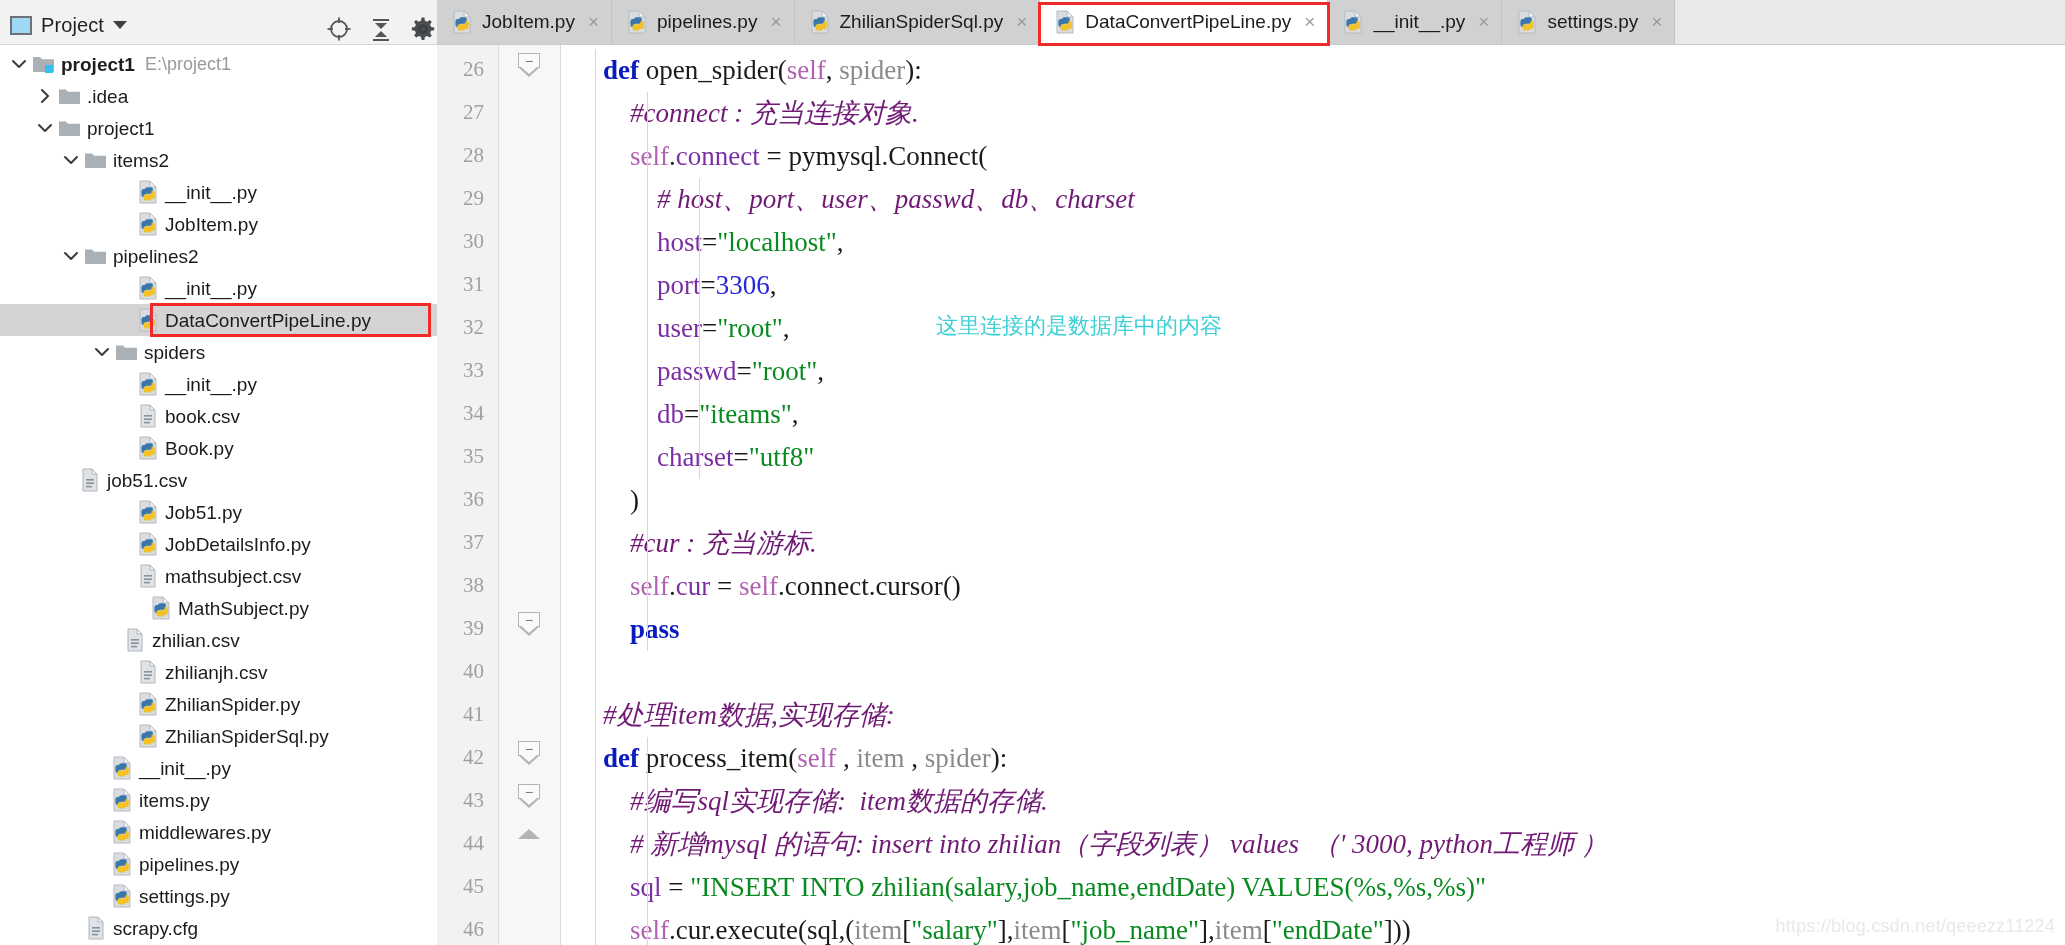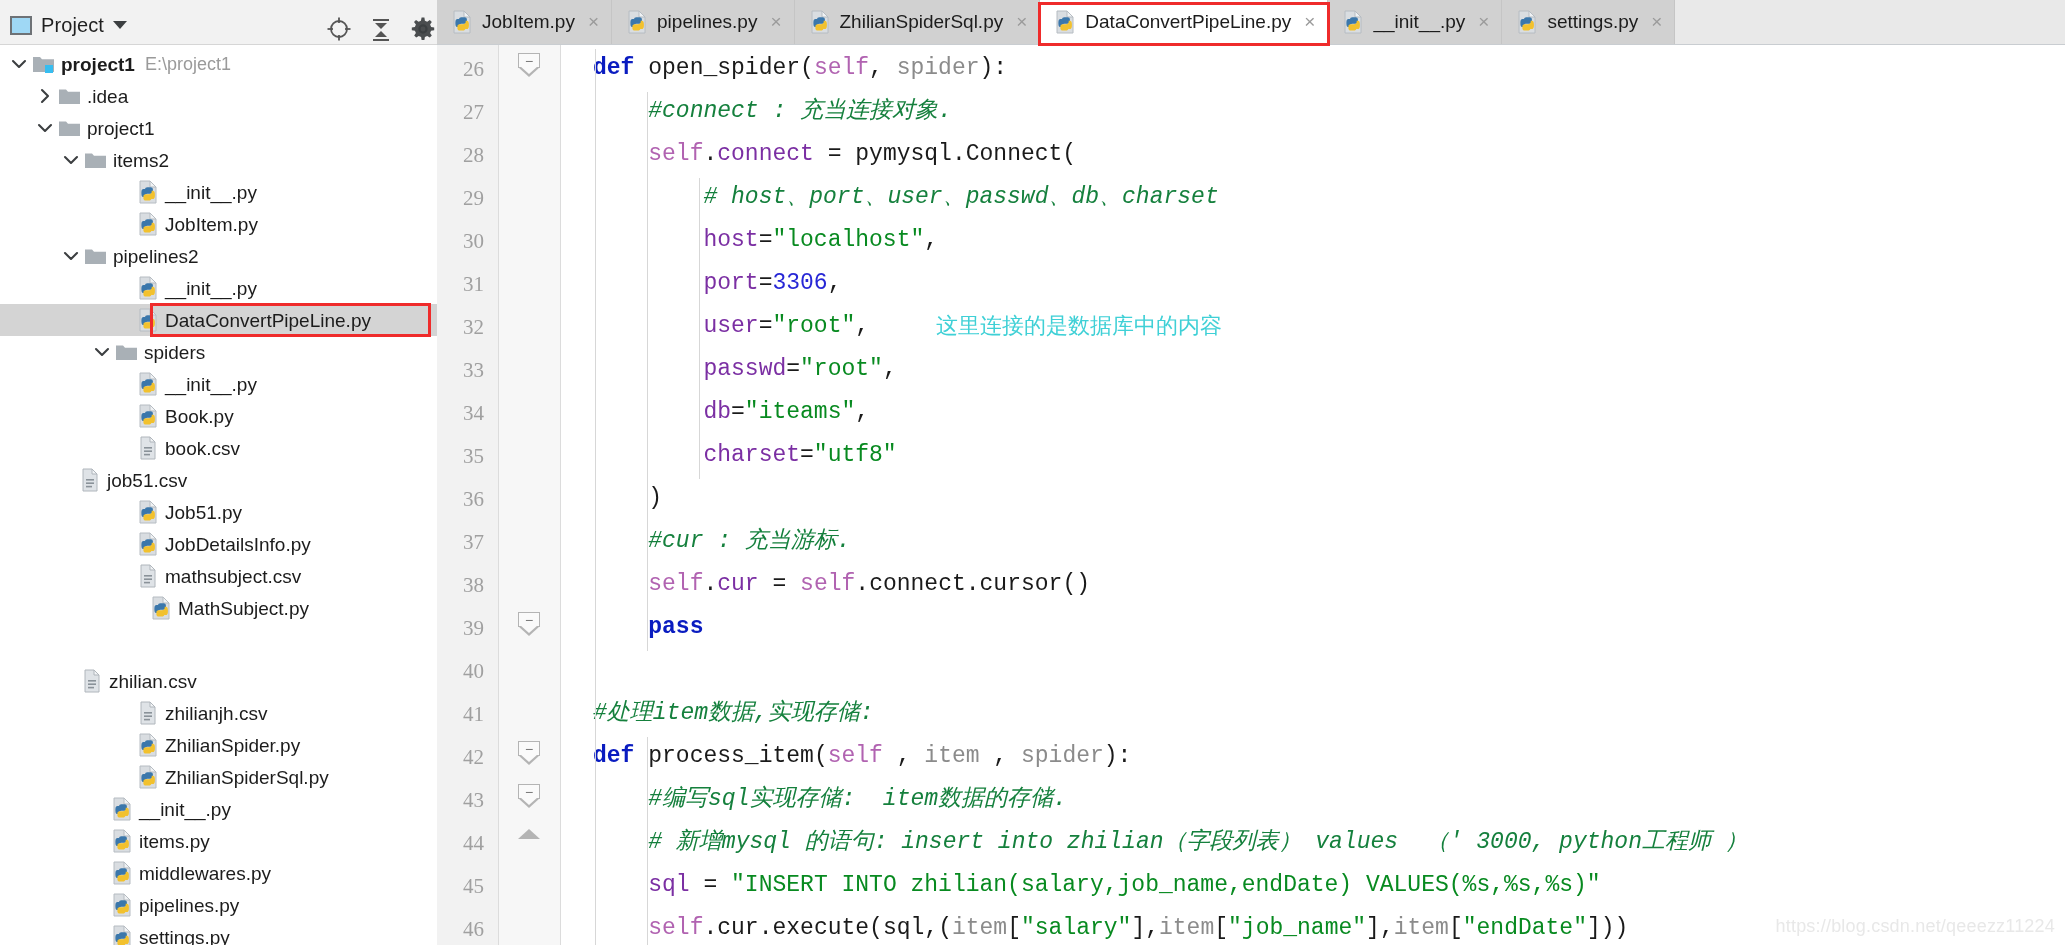--- a/index.html
+++ b/index.html
@@ -94,34 +94,34 @@
   }
   #code {
     position: absolute; left: 124px; top: 0; right: 0; bottom: 0;
     overflow: hidden;
   }
   .ln {
     position: absolute; right: 14px; font-size: 21px; color: #a0a0a0;
     font-family: "Liberation Serif", serif; line-height: 1;
   }
   .cl {
-    position: absolute; left: 32px; white-space: pre;
-    font-family: Liberation Mono, monospace;
-    font-size: 23px; line-height: 1; color: #1a1a1a;
+    position: absolute; left: 42px; white-space: pre;
+    font-family: Liberation Serif, serif;
+    font-size: 27px; line-height: 1; color: #1a1a1a;
   }
   
   .kw   { color: #0a1cc0; font-weight: bold; }
   .fn   { color: #1a1a1a; }
   .slf  { color: #b163b1; }
   .prm  { color: #8b8b8b; }
   .str  { color: #088a20; }
   .num  { color: #2727d6; }
   .arg  { color: #7b2fa3; }
   .id   { color: #1a1a1a; }
-  .cmt  { color: #15803d; font-style: italic; }
+  .cmt  { color: #701a75; font-style: italic; }
   .anno { color: #3fd0d6; }
 
   
   .fold {
     position: absolute; left: 18px; width: 24px;
     display: flex; flex-direction: column; align-items: center;
   }
   .fold-top {
     width: 22px; height: 15px; border: 1px solid #b4b4b4; background: #fafafa;
     display:flex; align-items:center; justify-content:center;
@@ -335,41 +335,41 @@
     <path d="M8 9.5c0-1.3 1-2.2 2.4-2.2h3.2c1.3 0 2.3.9 2.3 2.1v2.2c0 1.2-1 2.1-2.3 2.1h-3.3c-1.5 0-2.7 1.1-2.7 2.5v.9H6.4c-1 0-1.7-.9-1.9-2.2-.2-1.5-.2-2.5 0-3.9.2-1.2.9-2.1 1.9-2.1H8z" fill="#3b77ab"></path>
     <path d="M14.3 18.4c0 1.3-1 2.2-2.4 2.2H8.7c-1.3 0-2.3-.9-2.3-2.1v-2.2c0-1.2 1-2.1 2.3-2.1H12c1.5 0 2.7-1.1 2.7-2.5v-.9h1.2c1 0 1.7.9 1.9 2.2.2 1.5.2 2.5 0 3.9-.2 1.2-.9 2.1-1.9 2.1h-1.6z" fill="#f2c12e"></path>
   </svg>
           </span>
           <span class="lbl">__init__.py</span>
         </div>
         <div class="row" style="padding-left: 110px;">
           <span class="twisty"></span>
           <span class="ico">
             <svg width="22" height="24" viewBox="0 0 22 24">
-    <path d="M3 1h10l6 6v16H3z" fill="#d9dde1" stroke="#b6bcc2" stroke-width="1"></path>
-    <path d="M13 1l6 6h-6z" fill="#f0f2f4" stroke="#b6bcc2" stroke-width="1"></path>
-    <path d="M8 9.5c0-1.3 1-2.2 2.4-2.2h3.2c1.3 0 2.3.9 2.3 2.1v2.2c0 1.2-1 2.1-2.3 2.1h-3.3c-1.5 0-2.7 1.1-2.7 2.5v.9H6.4c-1 0-1.7-.9-1.9-2.2-.2-1.5-.2-2.5 0-3.9.2-1.2.9-2.1 1.9-2.1H8z" fill="#3b77ab"></path>
-    <path d="M14.3 18.4c0 1.3-1 2.2-2.4 2.2H8.7c-1.3 0-2.3-.9-2.3-2.1v-2.2c0-1.2 1-2.1 2.3-2.1H12c1.5 0 2.7-1.1 2.7-2.5v-.9h1.2c1 0 1.7.9 1.9 2.2.2 1.5.2 2.5 0 3.9-.2 1.2-.9 2.1-1.9 2.1h-1.6z" fill="#f2c12e"></path>
-  </svg>
-          </span>
-          <span class="lbl">Book.py</span>
-        </div>
-        <div class="row" style="padding-left: 110px;">
-          <span class="twisty"></span>
-          <span class="ico">
-            <svg width="22" height="24" viewBox="0 0 22 24">
     <path d="M4 1h9l5 5v17H4z" fill="#dfe3e7" stroke="#b0b6bc" stroke-width="1"></path>
     <path d="M13 1l5 5h-5z" fill="#f2f4f6" stroke="#b0b6bc" stroke-width="1"></path>
     <rect x="7" y="11" width="8" height="1.6" fill="#8a9299"></rect>
     <rect x="7" y="14.4" width="8" height="1.6" fill="#8a9299"></rect>
     <rect x="7" y="17.8" width="6" height="1.6" fill="#8a9299"></rect>
   </svg>
           </span>
           <span class="lbl">book.csv</span>
         </div>
+        <div class="row" style="padding-left: 110px;">
+          <span class="twisty"></span>
+          <span class="ico">
+            <svg width="22" height="24" viewBox="0 0 22 24">
+    <path d="M3 1h10l6 6v16H3z" fill="#d9dde1" stroke="#b6bcc2" stroke-width="1"></path>
+    <path d="M13 1l6 6h-6z" fill="#f0f2f4" stroke="#b6bcc2" stroke-width="1"></path>
+    <path d="M8 9.5c0-1.3 1-2.2 2.4-2.2h3.2c1.3 0 2.3.9 2.3 2.1v2.2c0 1.2-1 2.1-2.3 2.1h-3.3c-1.5 0-2.7 1.1-2.7 2.5v.9H6.4c-1 0-1.7-.9-1.9-2.2-.2-1.5-.2-2.5 0-3.9.2-1.2.9-2.1 1.9-2.1H8z" fill="#3b77ab"></path>
+    <path d="M14.3 18.4c0 1.3-1 2.2-2.4 2.2H8.7c-1.3 0-2.3-.9-2.3-2.1v-2.2c0-1.2 1-2.1 2.3-2.1H12c1.5 0 2.7-1.1 2.7-2.5v-.9h1.2c1 0 1.7.9 1.9 2.2.2 1.5.2 2.5 0 3.9-.2 1.2-.9 2.1-1.9 2.1h-1.6z" fill="#f2c12e"></path>
+  </svg>
+          </span>
+          <span class="lbl">Book.py</span>
+        </div>
         <div class="row" style="padding-left: 52px; align-items: center;">
           <span class="twisty"></span>
           <span class="ico">
             <svg width="22" height="24" viewBox="0 0 22 24">
     <path d="M4 1h9l5 5v17H4z" fill="#dfe3e7" stroke="#b0b6bc" stroke-width="1"></path>
     <path d="M13 1l5 5h-5z" fill="#f2f4f6" stroke="#b0b6bc" stroke-width="1"></path>
     <rect x="7" y="11" width="8" height="1.6" fill="#8a9299"></rect>
     <rect x="7" y="14.4" width="8" height="1.6" fill="#8a9299"></rect>
     <rect x="7" y="17.8" width="6" height="1.6" fill="#8a9299"></rect>
   </svg>
@@ -418,21 +418,21 @@
           <span class="ico">
             <svg width="22" height="24" viewBox="0 0 22 24">
     <path d="M3 1h10l6 6v16H3z" fill="#d9dde1" stroke="#b6bcc2" stroke-width="1"></path>
     <path d="M13 1l6 6h-6z" fill="#f0f2f4" stroke="#b6bcc2" stroke-width="1"></path>
     <path d="M8 9.5c0-1.3 1-2.2 2.4-2.2h3.2c1.3 0 2.3.9 2.3 2.1v2.2c0 1.2-1 2.1-2.3 2.1h-3.3c-1.5 0-2.7 1.1-2.7 2.5v.9H6.4c-1 0-1.7-.9-1.9-2.2-.2-1.5-.2-2.5 0-3.9.2-1.2.9-2.1 1.9-2.1H8z" fill="#3b77ab"></path>
     <path d="M14.3 18.4c0 1.3-1 2.2-2.4 2.2H8.7c-1.3 0-2.3-.9-2.3-2.1v-2.2c0-1.2 1-2.1 2.3-2.1H12c1.5 0 2.7-1.1 2.7-2.5v-.9h1.2c1 0 1.7.9 1.9 2.2.2 1.5.2 2.5 0 3.9-.2 1.2-.9 2.1-1.9 2.1h-1.6z" fill="#f2c12e"></path>
   </svg>
           </span>
           <span class="lbl">MathSubject.py</span>
         </div>
-        <div class="row" style="padding-left: 54px; margin-top: 41px;">
+        <div class="row" style="padding-left: 97px;">
           <span class="twisty"></span>
           <span class="ico">
             <svg width="22" height="24" viewBox="0 0 22 24">
     <path d="M4 1h9l5 5v17H4z" fill="#dfe3e7" stroke="#b0b6bc" stroke-width="1"></path>
     <path d="M13 1l5 5h-5z" fill="#f2f4f6" stroke="#b0b6bc" stroke-width="1"></path>
     <rect x="7" y="11" width="8" height="1.6" fill="#8a9299"></rect>
     <rect x="7" y="14.4" width="8" height="1.6" fill="#8a9299"></rect>
     <rect x="7" y="17.8" width="6" height="1.6" fill="#8a9299"></rect>
   </svg>
           </span>

